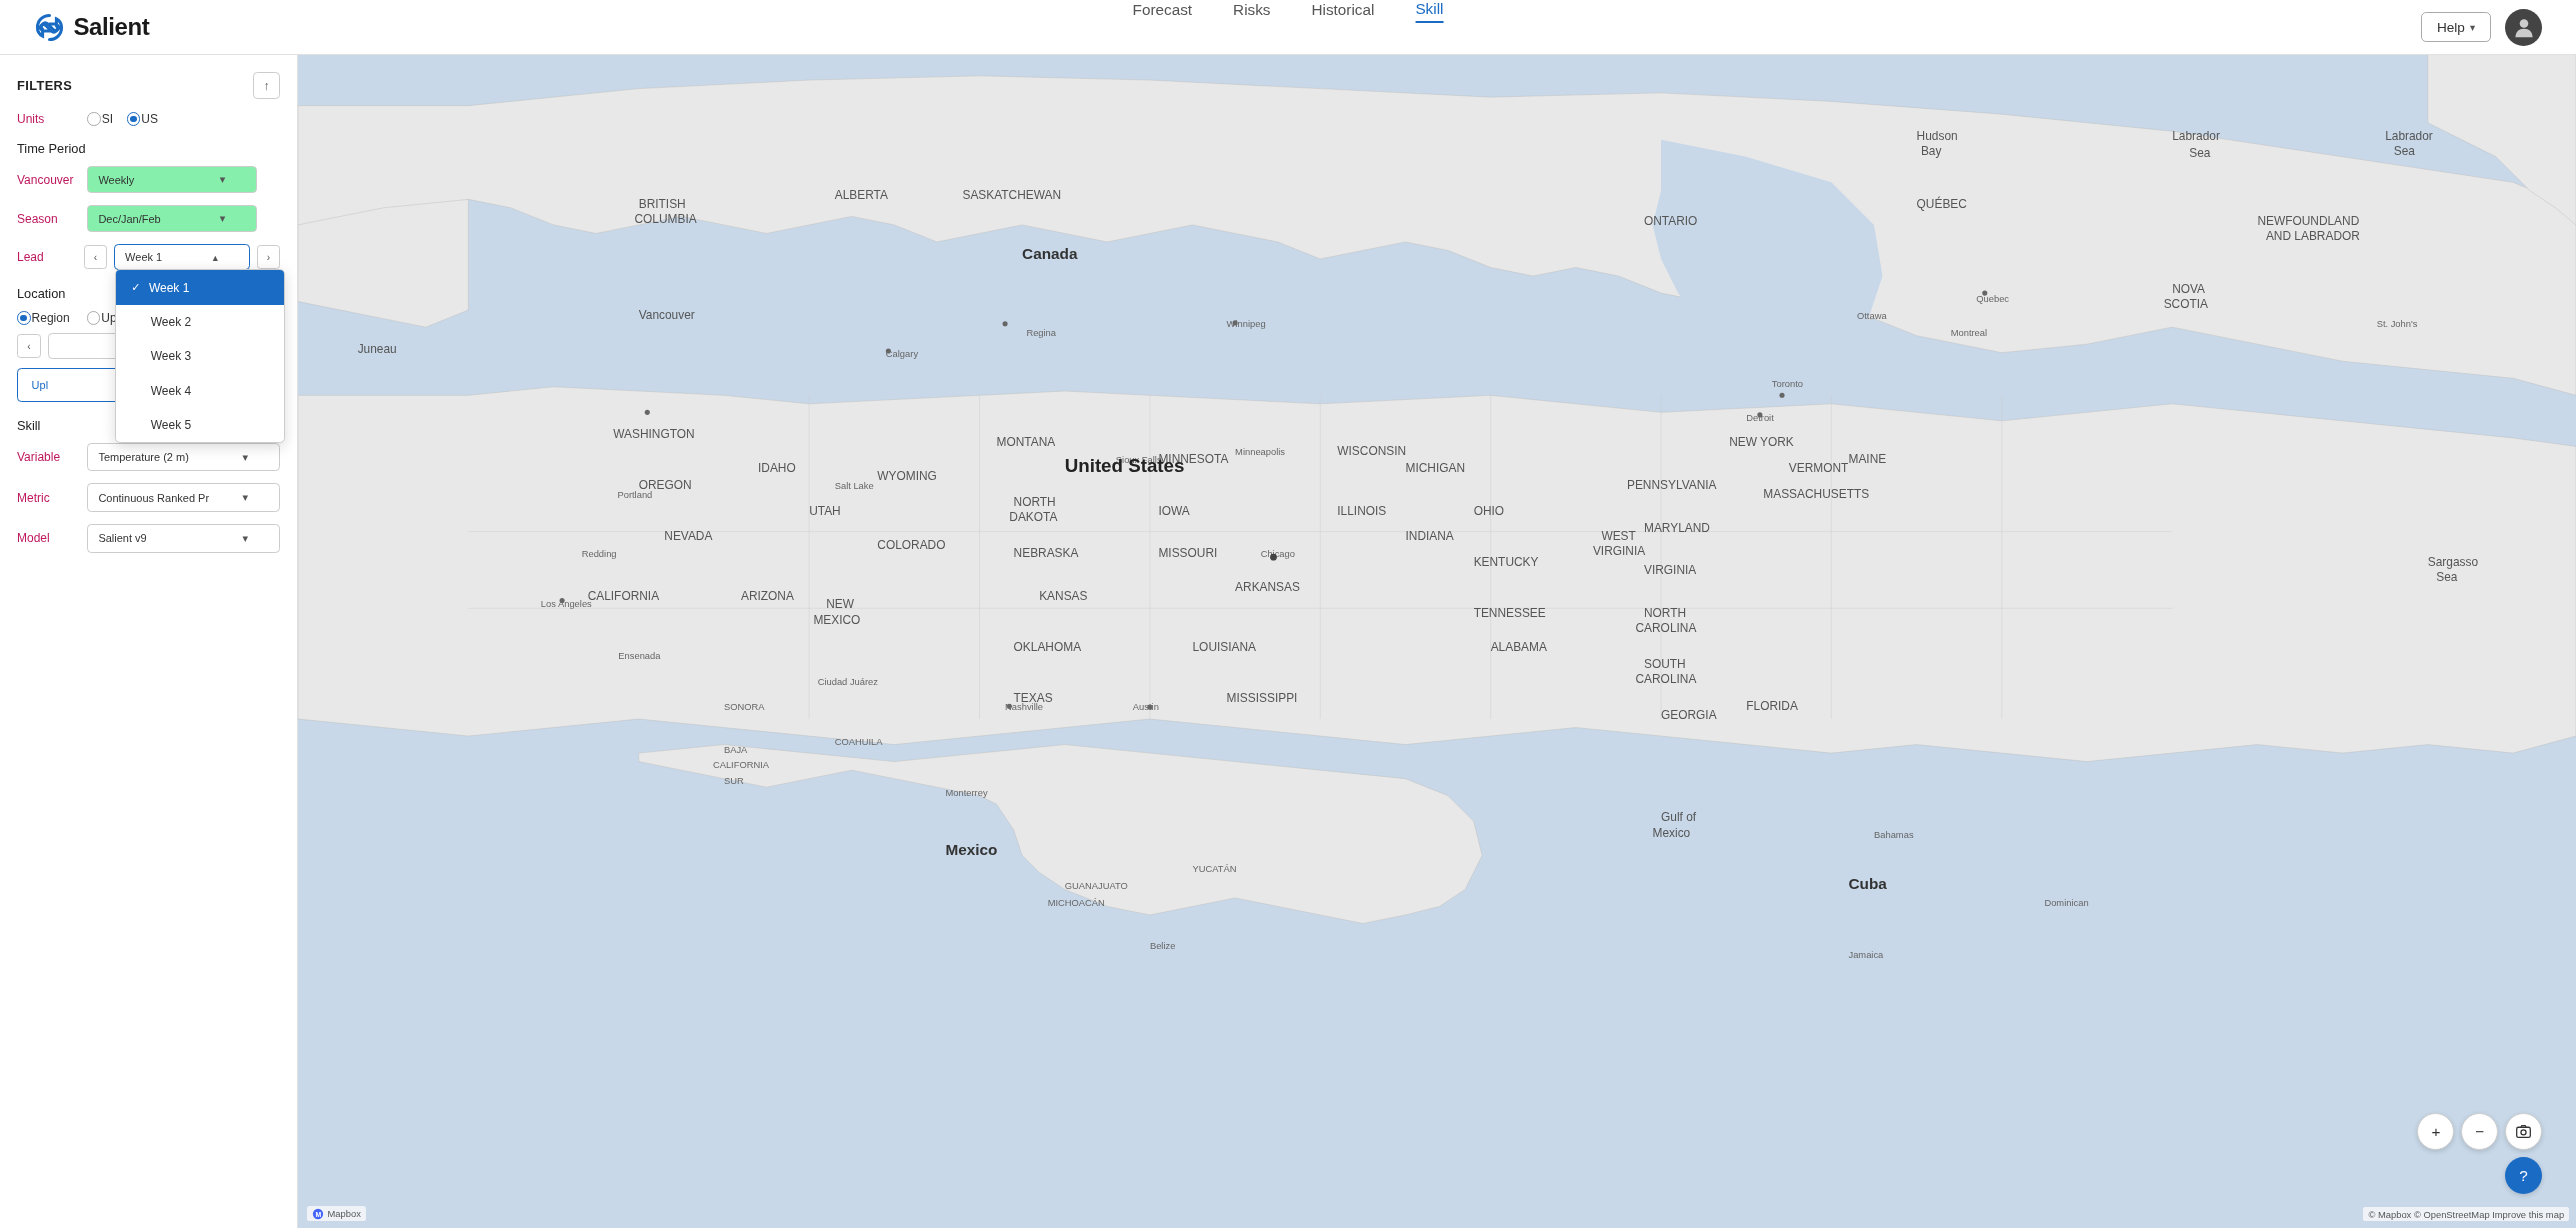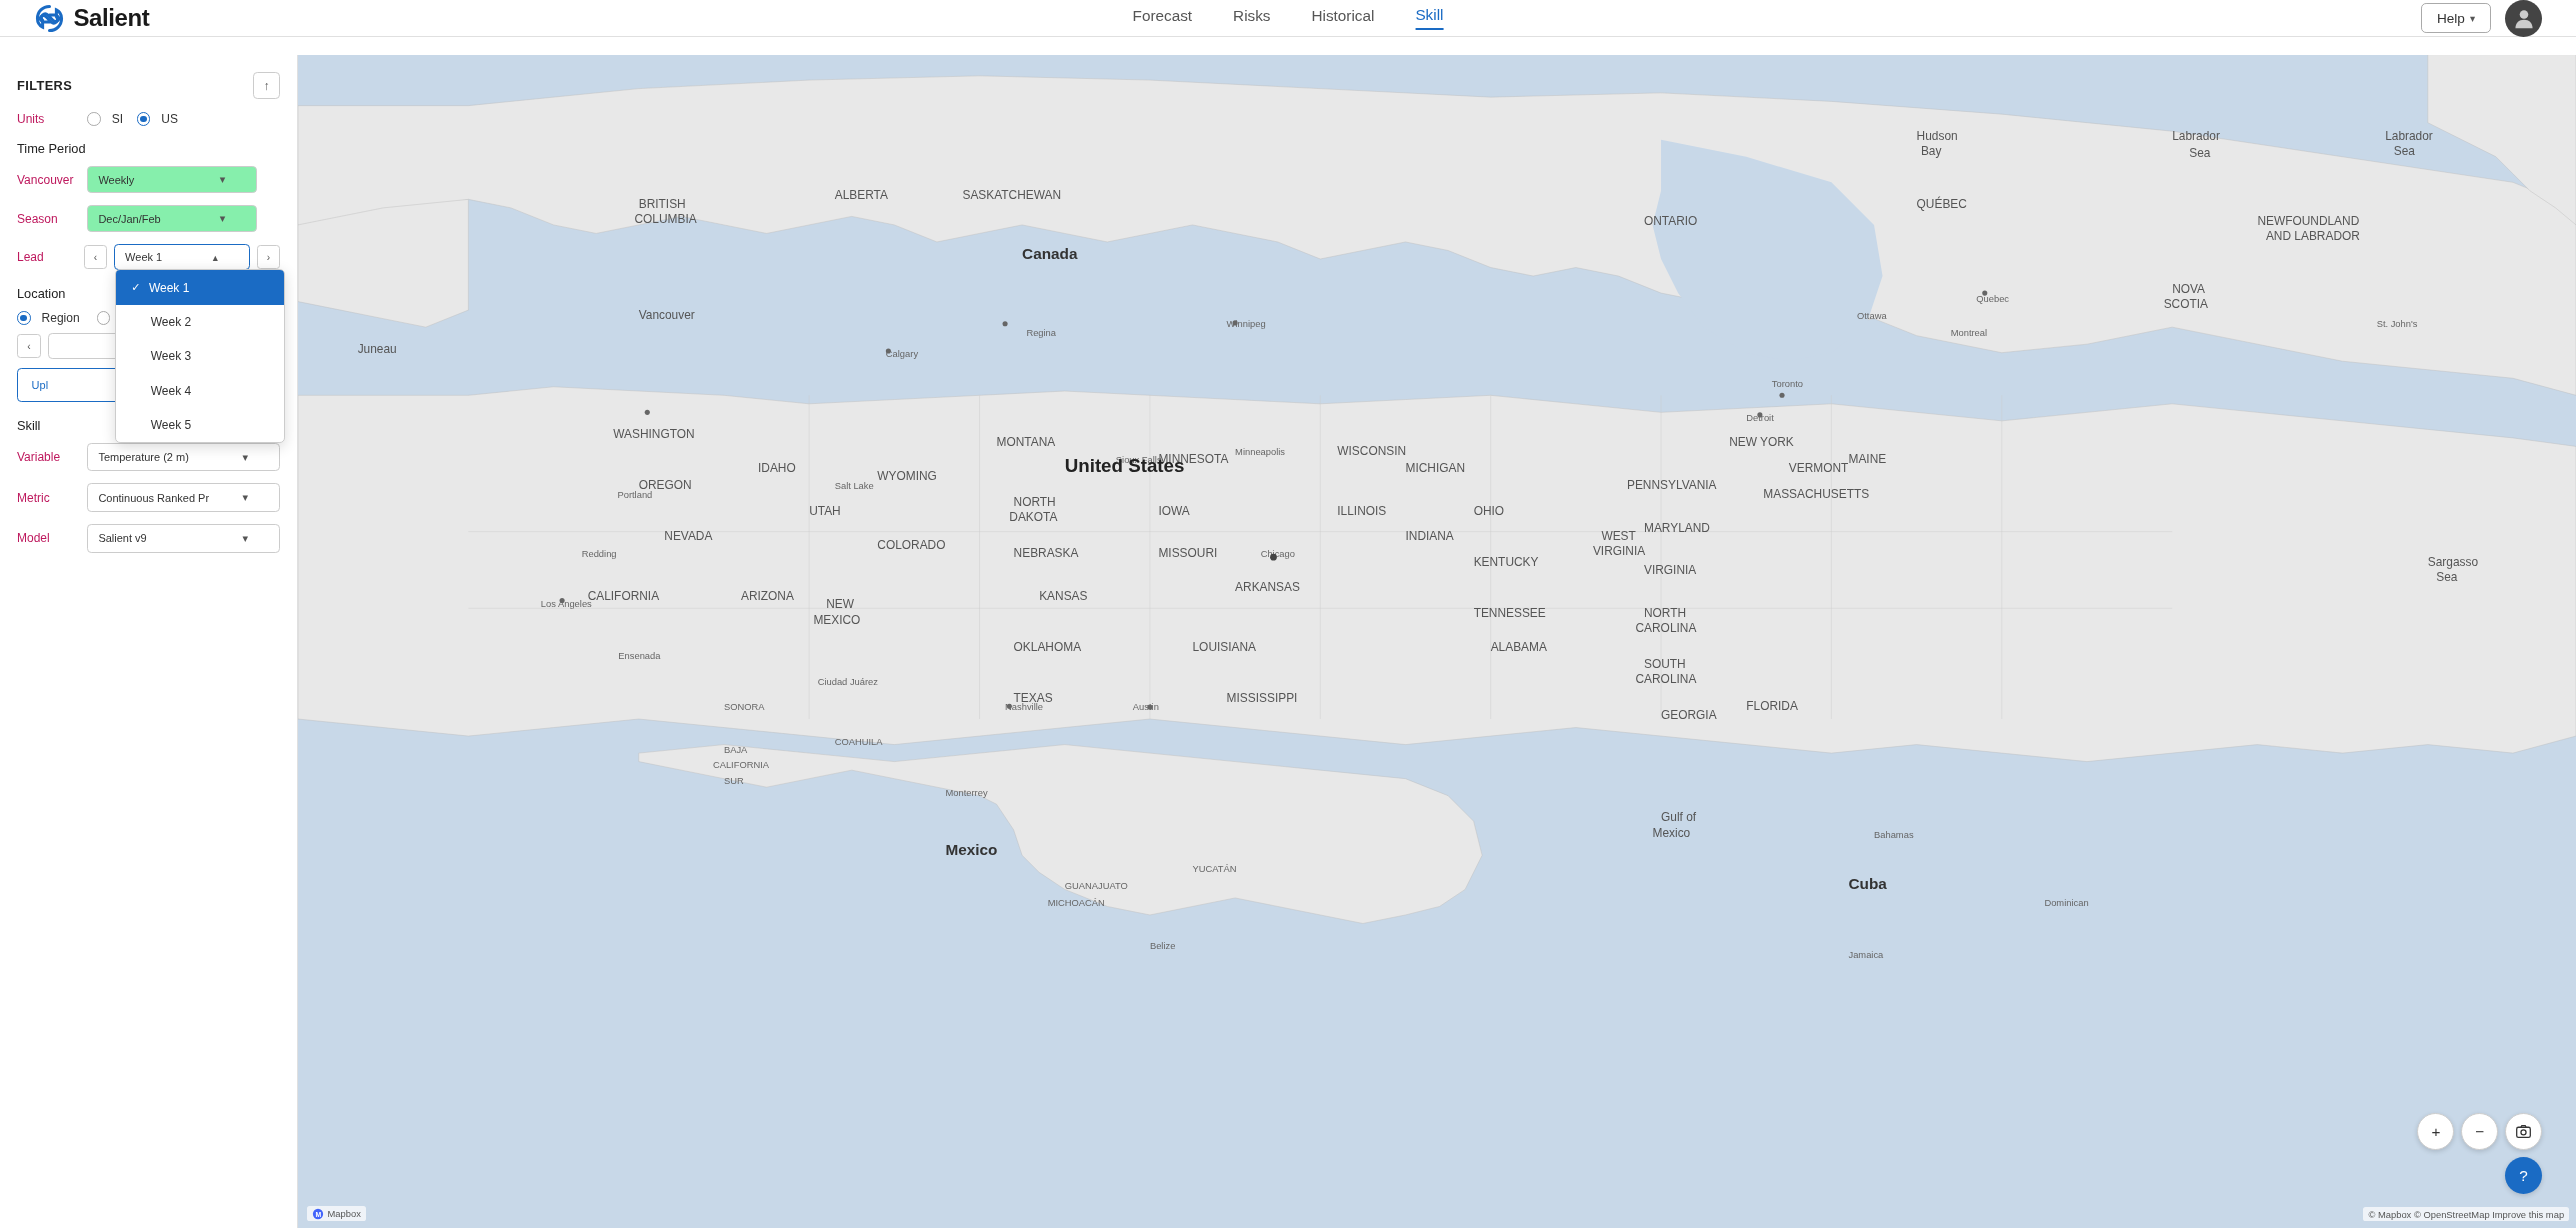--- a/index.html
+++ b/index.html
@@ -1,22 +1,22 @@
 <!DOCTYPE html>
 <html style="font-size:13.6px"><head>
   <meta charset="utf-8">
   <style>
     * { box-sizing: border-box; margin: 0; padding: 0; }
     body { font-family: -apple-system, BlinkMacSystemFont, 'Segoe UI', sans-serif; overflow: hidden; width: 2576px; height: 1228px; }
 
     
     .header {
-      position: fixed; top: 0; left: 0; right: 0; height: 37px;
+      position: fixed; top: 0; left: 0; right: 0; height: 55px;
       background: #fff; border-bottom: 0.9px solid #e0e0e0;
-      display: flex; align-items: center; justify-content: space-between;
+      display: flex; justify-content: space-between;
       padding: 0 34px; z-index: 1000;
     }
     .logo { display: flex; align-items: center; gap: 8.5px; }
     .logo-icon { width: 31px; height: 31px; }
     .logo-text { font-size: 24px; font-weight: 600; color: #1a1a1a; letter-spacing: -0.4px; }
     .nav { display: flex; align-items: center; gap: 41px; position: absolute; left: 50%; transform: translateX(-50%); }
     .nav-item { font-size: 15.3px; color: #555; cursor: pointer; padding-bottom: 3.4px; text-decoration: none; }
     .nav-item.active { color: #1a6bc4; border-bottom: 2.6px solid #1a6bc4; }
     .header-right { display: flex; align-items: center; gap: 13.6px; }
     .help-btn {
@@ -42,21 +42,21 @@
     .filters-title { font-size: 12.8px; font-weight: 700; color: #222; letter-spacing: 0.4px; }
     .collapse-btn {
       width: 27px; height: 27px; border: 1.3px solid #ccc; border-radius: 4.3px;
       background: #fff; cursor: pointer; display: flex; align-items: center; justify-content: center;
       font-size: 12px; color: #555;
     }
 
     .filter-row { margin-bottom: 12px; display: flex; align-items: center; gap: 10.2px; }
     .filter-label { font-size: 12px; color: #be185d; min-width: 60px; }
     .radio-group { display: flex; align-items: center; gap: 13.6px; }
-    .radio-option { display: flex; align-items: center; gap: 11px; font-size: 12px; color: #333; cursor: pointer; }
+    .radio-option { display: flex; align-items: center; gap: 1px; font-size: 12px; color: #333; cursor: pointer; }
     .radio-circle {
       width: 13.6px; height: 13.6px; border-radius: 50%; border: 1.7px solid #aaa;
       display: flex; align-items: center; justify-content: center;
     }
     .radio-circle.selected { border-color: #1a6bc4; }
     .radio-inner { width: 6.8px; height: 6.8px; border-radius: 50%; background: #1a6bc4; }
 
     .section-title { font-size: 12.8px; font-weight: 400; color: #222; margin: 15.3px 0 10.2px; }
     .select-box {
       border: 1.3px solid #ccc; border-radius: 4.3px; padding: 6px 31px 6px 10.2px;

